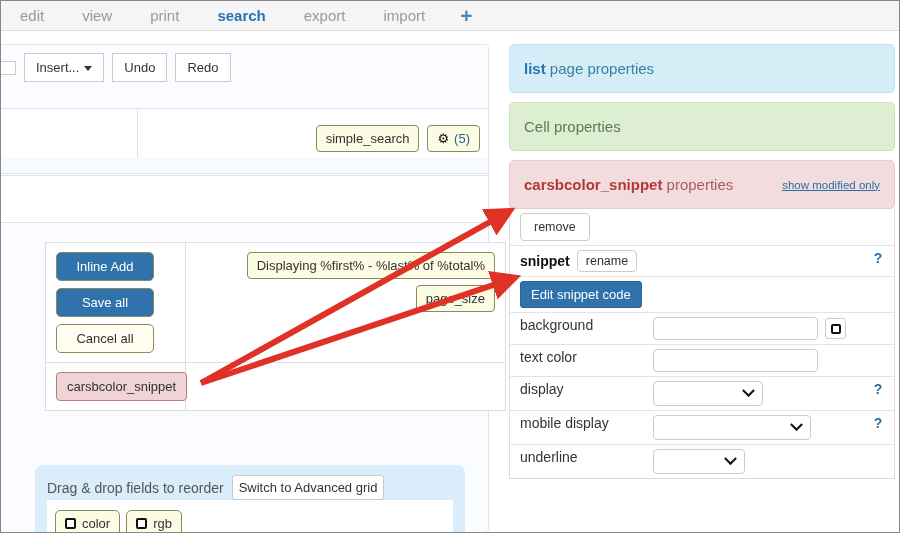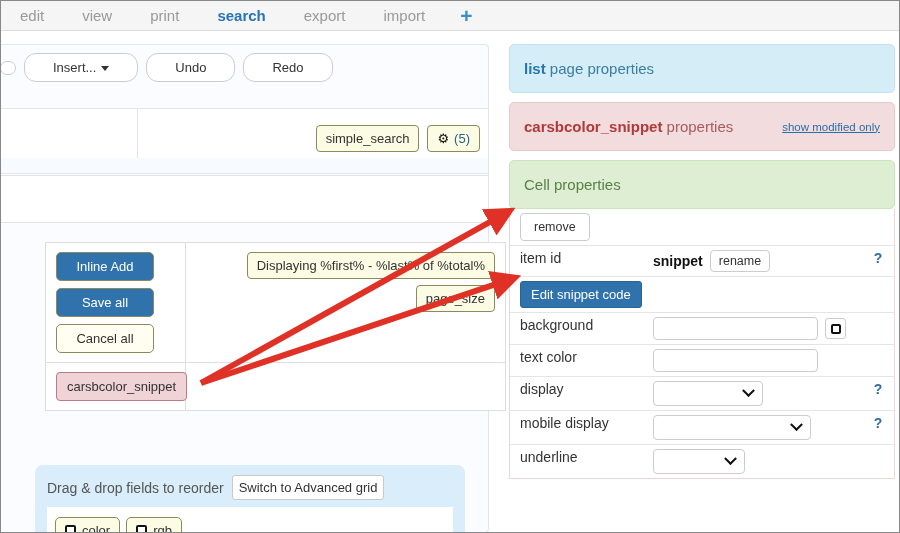--- a/index.html
+++ b/index.html
@@ -50,24 +50,24 @@
   }
   #toolbar {
     position: absolute; left: 0; top: 0;
     width: 100%; height: 45px;
     display: flex; align-items: center; gap: 8px;
     padding-left: 10px;
   }
   .tbtn {
     background: #ffffff;
     border: 1px solid #cccccc;
-    border-radius: 12px;
-    font-size: 13px;
-    color: #333333;
-    padding: 6px 28px;
+    border-radius: 0;
+    font-size: 13px;
+    color: #333333;
+    padding: 6px 11px;
     cursor: pointer;
     white-space: nowrap;
   }
   .tbtn.cut { width: 16px; padding-left: 2px; padding-right: 2px; overflow: hidden; }
   .caret {
     display: inline-block;
     width: 0; height: 0;
     border-left: 4px solid transparent;
     border-right: 4px solid transparent;
     border-top: 5px solid #333;
@@ -181,21 +181,20 @@
   
   #dragzone {
     position: absolute; left: 45px; top: 420px;
     width: 430px; height: 100px;
     background: #d9edfb;
     border-radius: 8px;
     padding: 10px 12px;
   }
   #dragzone .dz-head {
     display: flex; align-items: center; gap: 8px;
-    margin-bottom: 7px;
   }
   .dz-label { font-size: 14px; color: #555555; white-space: nowrap; }
   .dz-switch {
     background: #ffffff;
     border: 1px solid #c9c9c9;
     border-radius: 3px;
     font-size: 13px;
     color: #333333;
     padding: 4px 6px;
     cursor: pointer;
@@ -441,37 +440,36 @@
     </div>
 
   </div>
 
   <div id="rightpanel">
 
     <div class="pheader" id="hdr-list">
       <b>list</b><span> page properties</span>
     </div>
 
+    <div class="pheader" id="hdr-cell">Cell properties</div>
+
     <div class="pheader" id="hdr-snippet">
       <span><b>carsbcolor_snippet</b><span> properties</span></span>
       <span class="showmod">show modified only</span>
     </div>
 
-    <div class="pheader" id="hdr-cell">Cell properties</div>
-
     <div id="proptable">
 
       <div class="prow">
         <div class="pctl">
           <div class="smallbtn">remove</div>
         </div>
       </div>
 
       <div class="prow">
-        <div class="plabel">item id</div>
         <div class="pctl">
           <span class="itemval">snippet</span>
           <span class="smallbtn" style="padding:3px 8px;">rename</span>
         </div>
         <div class="qmark">?</div>
       </div>
 
       <div class="prow">
         <div class="pctl">
           <div class="bluebtn-sm">Edit snippet code</div>

